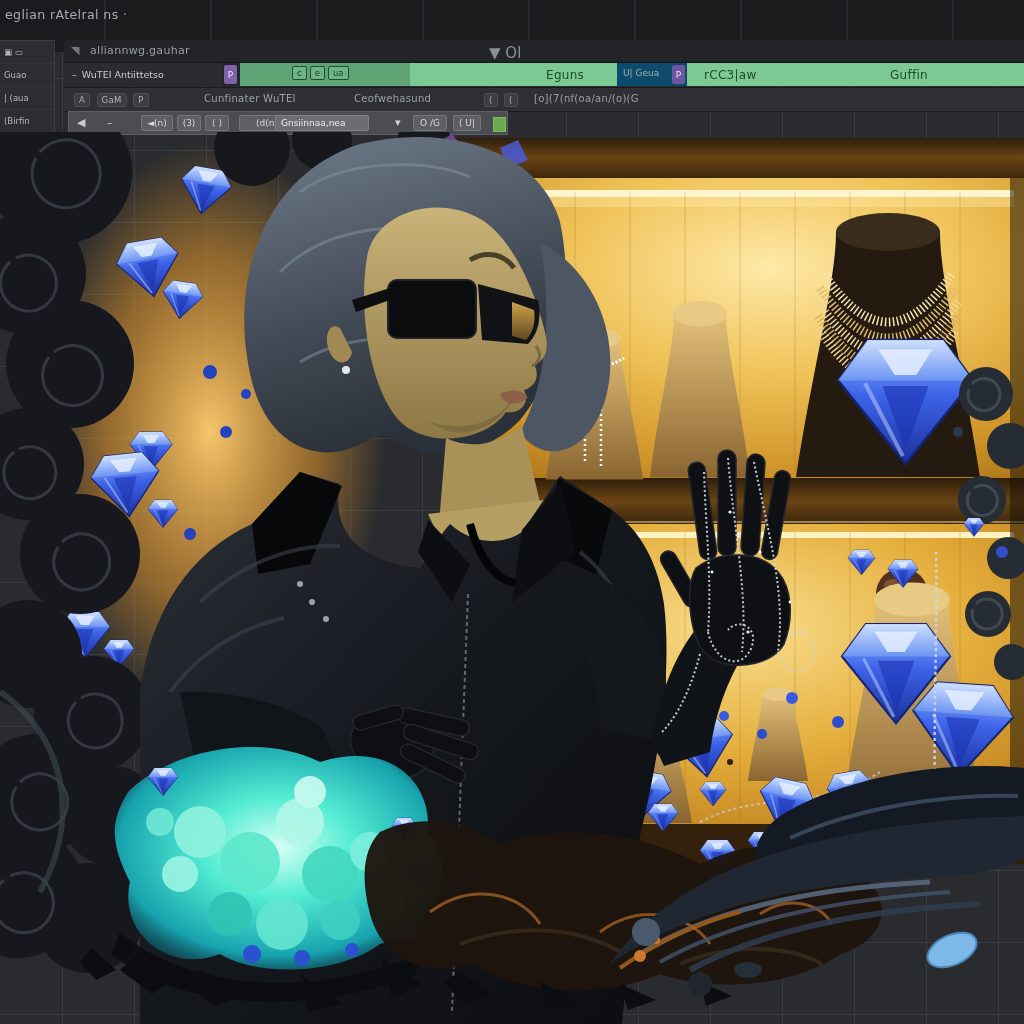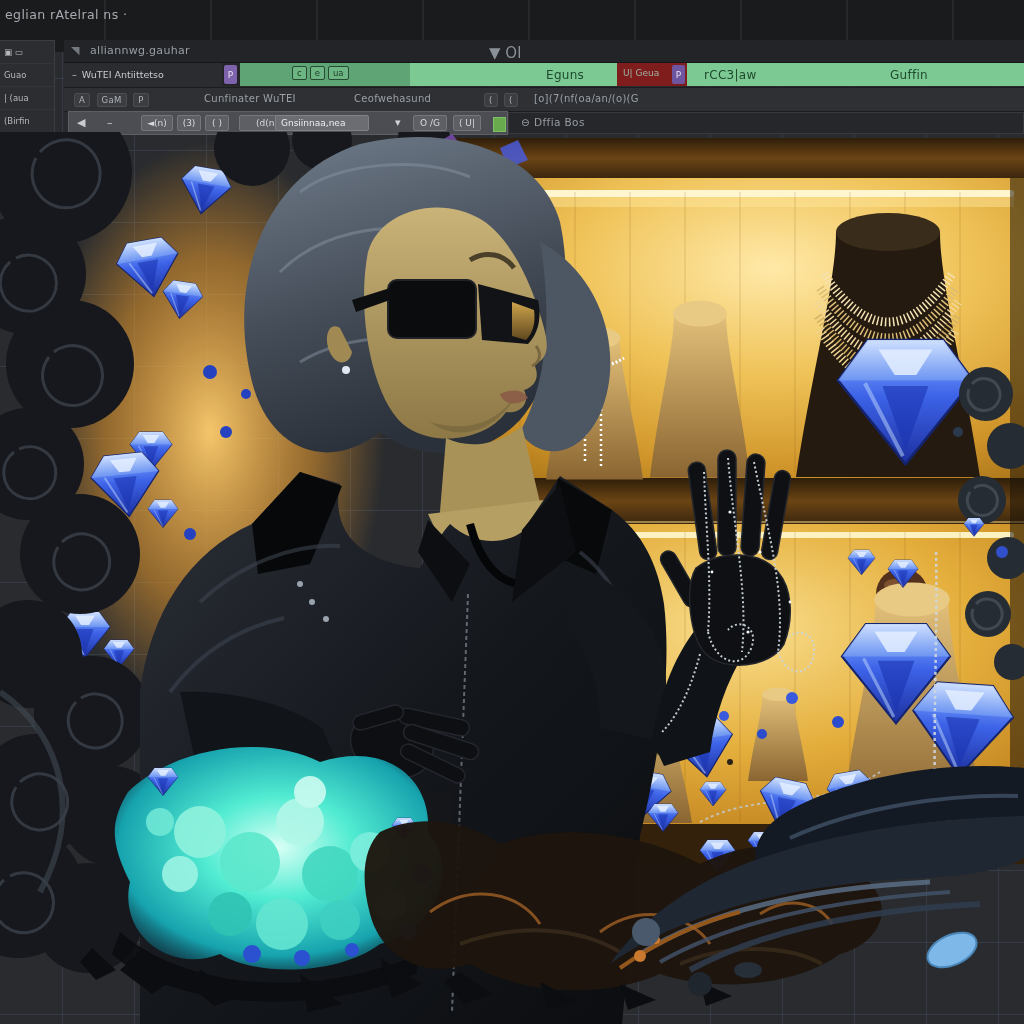--- a/index.html
+++ b/index.html
@@ -19,21 +19,21 @@
   .row2{left:64px;top:40px;width:960px;height:22px;background:#222427;border-bottom:1px solid #151617;}
   .row2 .tri{position:absolute;left:7px;top:4px;color:#73797f;font-size:11px;}
   .row2 .nm{position:absolute;left:26px;top:4px;color:#989ea5;font-size:11px;letter-spacing:.3px;text-align:right;}
   .row2 .mk{position:absolute;left:425px;top:4px;color:#8b9198;font-size:15px;}
   .rowg{left:64px;top:63px;width:960px;height:23px;background:#232528;}
   .rowg .lbl{position:absolute;left:0;top:0;width:158px;height:23px;background:#2a2c2f;color:#c7cbd1;
     font-size:9.5px;display:flex;align-items:center;gap:5px;padding-left:8px;box-sizing:border-box;}
   .tagv{position:absolute;top:2px;width:13px;height:19px;background:#7e62ab;color:#e8e2f2;font-size:9px;
     display:flex;align-items:center;justify-content:center;border-radius:2px;}
   .seg{position:absolute;top:0;height:23px;}
-  .g-mid{background:#5fa474;} .g-light{background:#7dc993;} .g-dark{background:#7f1d1d;}
+  .g-mid{background:#5fa474;} .g-light{background:#7dc993;} .g-dark{background:#0c4a6e;}
   .chips3{position:absolute;left:228px;top:3px;display:flex;gap:3px;}
   .chipg{border:1px solid #274a32;background:#6db683;color:#1c3a26;font-size:8.5px;padding:1px 4px;border-radius:2px;}
   .gtxt{position:absolute;top:5px;font-size:12px;color:#1e4a2e;letter-spacing:.3px;}
   .gdtxt{position:absolute;top:5px;font-size:9px;color:#9fb3a4;}
   .row3{left:64px;top:87px;width:960px;height:23px;background:#2e3033;border-top:1px solid #1b1c1e;border-bottom:1px solid #1b1c1e;}
   .row3 .it{position:absolute;top:5px;color:#9aa0a7;font-size:10px;letter-spacing:.3px;}
   .chipd{display:inline-block;background:#3b3d41;border:1px solid #4b4d52;color:#aeb2b8;font-size:8.5px;
     padding:1px 4px;border-radius:2px;margin-right:3px;}
   .row4{left:68px;top:111px;width:956px;height:24px;}
   .row4-left{position:absolute;left:0;top:0;width:440px;height:24px;background:#4b4d52;border:1px solid #5d5f64;box-sizing:border-box;}
@@ -112,23 +112,20 @@
       <span class="tico" style="left:38px">–</span>
       <div class="tbtn" style="left:72px;width:32px">◄(n)</div>
       <div class="tbtn" style="left:108px;width:24px">(3)</div>
       <div class="tbtn" style="left:136px;width:24px">( )</div>
       <div class="tbtn" style="left:170px;width:56px">(d(n)</div>
       <div class="tfield" style="left:206px;width:94px">Gnsiinnaa,nea</div>
       <span class="tico" style="left:326px">▾</span>
       <div class="tbtn" style="left:344px;width:34px">O /G</div>
       <div class="tbtn" style="left:384px;width:28px">( U|</div>
       <div class="gsq"></div>
-    </div>
-    <div class="row4-right">
-      <span class="status"><span>⊖</span> <span>Dffia Bos</span></span>
     </div>
   </div>
 
   <svg class="abs" style="left:0;top:132px" width="1024" height="892" viewBox="0 0 1024 892">
     <defs>
       <radialGradient id="cabUp" cx="0.55" cy="0.3" r="0.9">
         <stop offset="0" stop-color="#ffe9a8"></stop>
           <stop offset="0.4" stop-color="#efc257"></stop>
         <stop offset="0.75" stop-color="#cf9429"></stop>
           <stop offset="1" stop-color="#9c6a15"></stop>

